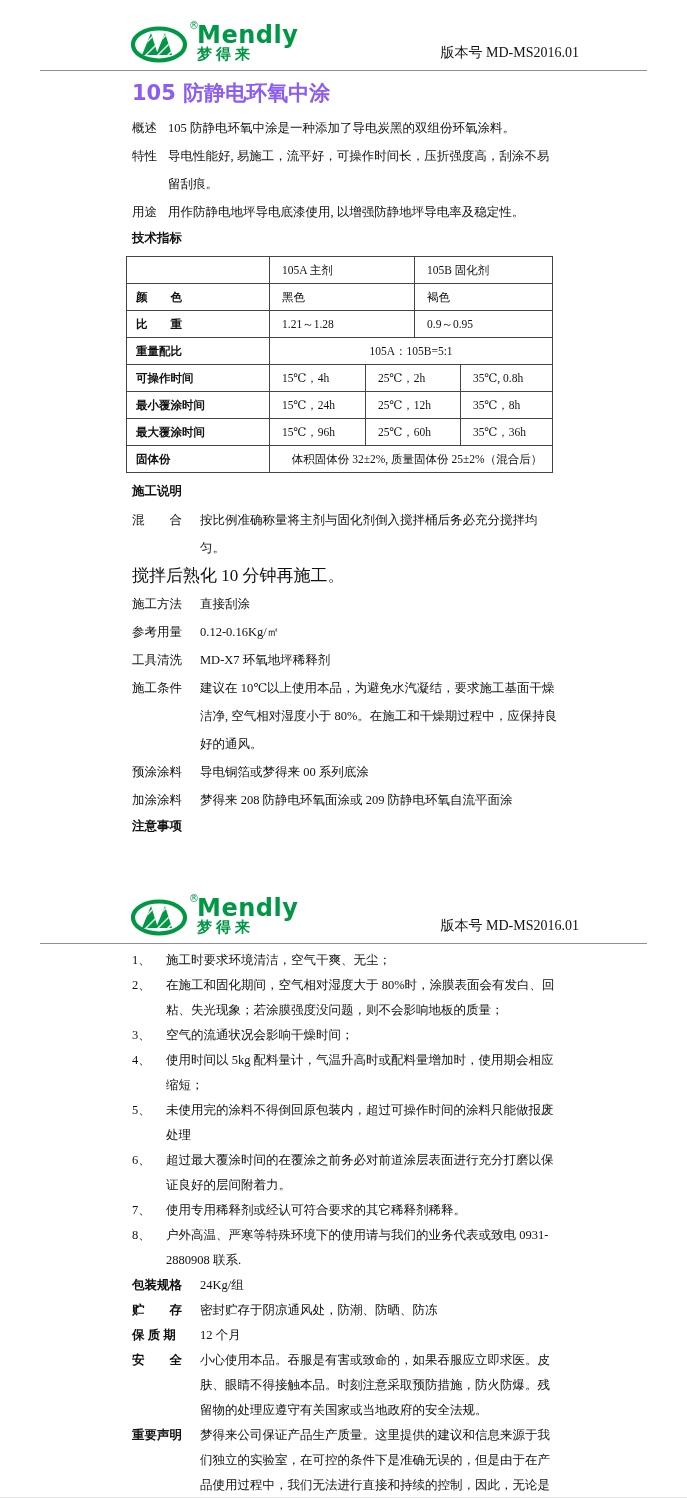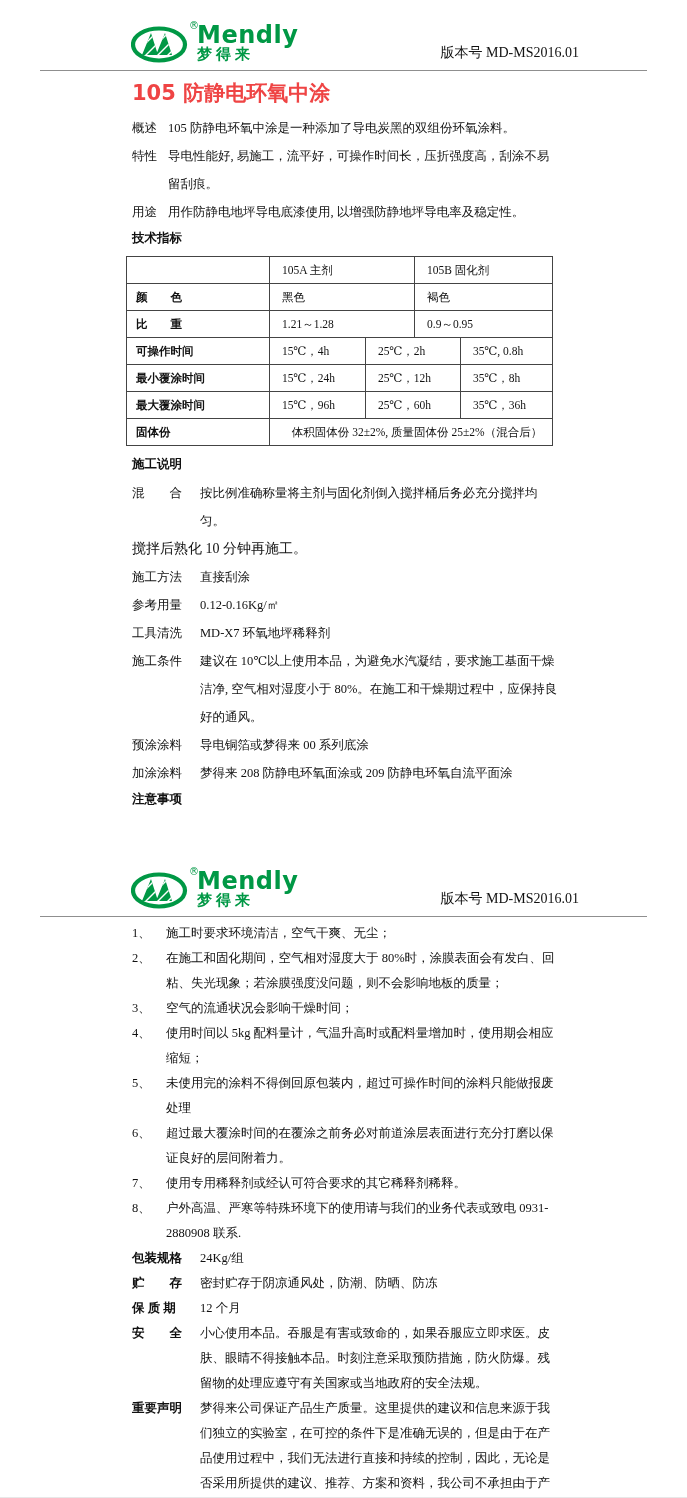--- a/index.html
+++ b/index.html
@@ -13,29 +13,29 @@
   .logo{display:flex;align-items:flex-start;position:relative;}
   .wordmark{margin-left:4px;margin-top:1px;}
   .wm-en{font-family:"DejaVu Sans","Liberation Sans",sans-serif;font-weight:bold;font-size:24px;line-height:21px;color:var(--g);letter-spacing:.5px;}
   .wm-cn{font-family:"DejaVu Sans","Liberation Sans",sans-serif;font-weight:bold;font-size:15px;line-height:17px;color:var(--g);letter-spacing:4px;}
   .reg{position:absolute;left:58px;top:-4px;font-size:10px;color:var(--g);font-family:"DejaVu Sans",sans-serif;}
   .version{font-size:14px;color:#111;padding-bottom:2px;white-space:pre;}
   .hr{border-top:1px solid #8f8f8f;margin:0 40px;height:0;}
 
   
   .content{margin:0 126px 0 132px;}
-  .title{font-family:"DejaVu Sans","Liberation Sans",sans-serif;font-size:21px;font-weight:bold;color:#ef4444;margin:9px 0 8px 0;line-height:26px;}
+  .title{font-family:"DejaVu Sans","Liberation Sans",sans-serif;font-size:21px;font-weight:bold;color:#8b5cf6;margin:9px 0 8px 0;line-height:26px;}
 
   .row{display:flex;line-height:28px;font-size:12.5px;}
   .lbl{font-weight:normal;white-space:pre;font-family:"DejaVu Sans","Liberation Sans",sans-serif;font-size:12.5px;}
   .lbl2{flex:0 0 36px;}
   .lbl4{flex:0 0 68px;}
   .txt{flex:1;}
   .heading{font-weight:bold;font-family:Liberation Mono, monospace;font-size:12.5px;line-height:27px;}
-  .plain{line-height:28px;font-size:14px;}
+  .plain{line-height:28px;font-size:17px;}
 
   
   .tbl{width:427px;margin:3px 0 6px -6px;border:1px solid var(--line);box-sizing:border-box;font-size:11.5px;}
   .tr{display:flex;}
   .tr + .tr{border-top:1px solid var(--line);}
   .td{height:26px;line-height:26px;padding-left:9px;box-sizing:border-box;white-space:pre;overflow:hidden;}
   .td + .td{border-left:1px solid var(--line);padding-left:12px;}
   .td.lab{width:142px;font-weight:bold;font-family:"DejaVu Sans","Liberation Sans",sans-serif;}
   .td.c2a{width:145px;} .td.c2b{flex:1;}
   .td.c3a{width:96px;} .td.c3b{width:95px;} .td.c3c{flex:1;}
@@ -110,20 +110,24 @@
           <div class="td lab">颜　　色</div>
           <div class="td c2a">黑色</div>
           <div class="td c2b">褐色</div>
         </div>
         <div class="tr">
           <div class="td lab">比　　重</div>
           <div class="td c2a">1.21～1.28</div>
           <div class="td c2b">0.9～0.95</div>
         </div>
         <div class="tr">
+          <div class="td lab">重量配比</div>
+          <div class="td span center">105A：105B=5:1</div>
+        </div>
+        <div class="tr">
           <div class="td lab">可操作时间</div>
           <div class="td c3a">15℃，4h</div>
           <div class="td c3b">25℃，2h</div>
           <div class="td c3c">35℃, 0.8h</div>
         </div>
         <div class="tr">
           <div class="td lab">最小覆涂时间</div>
           <div class="td c3a">15℃，24h</div>
           <div class="td c3b">25℃，12h</div>
           <div class="td c3c">35℃，8h</div>

